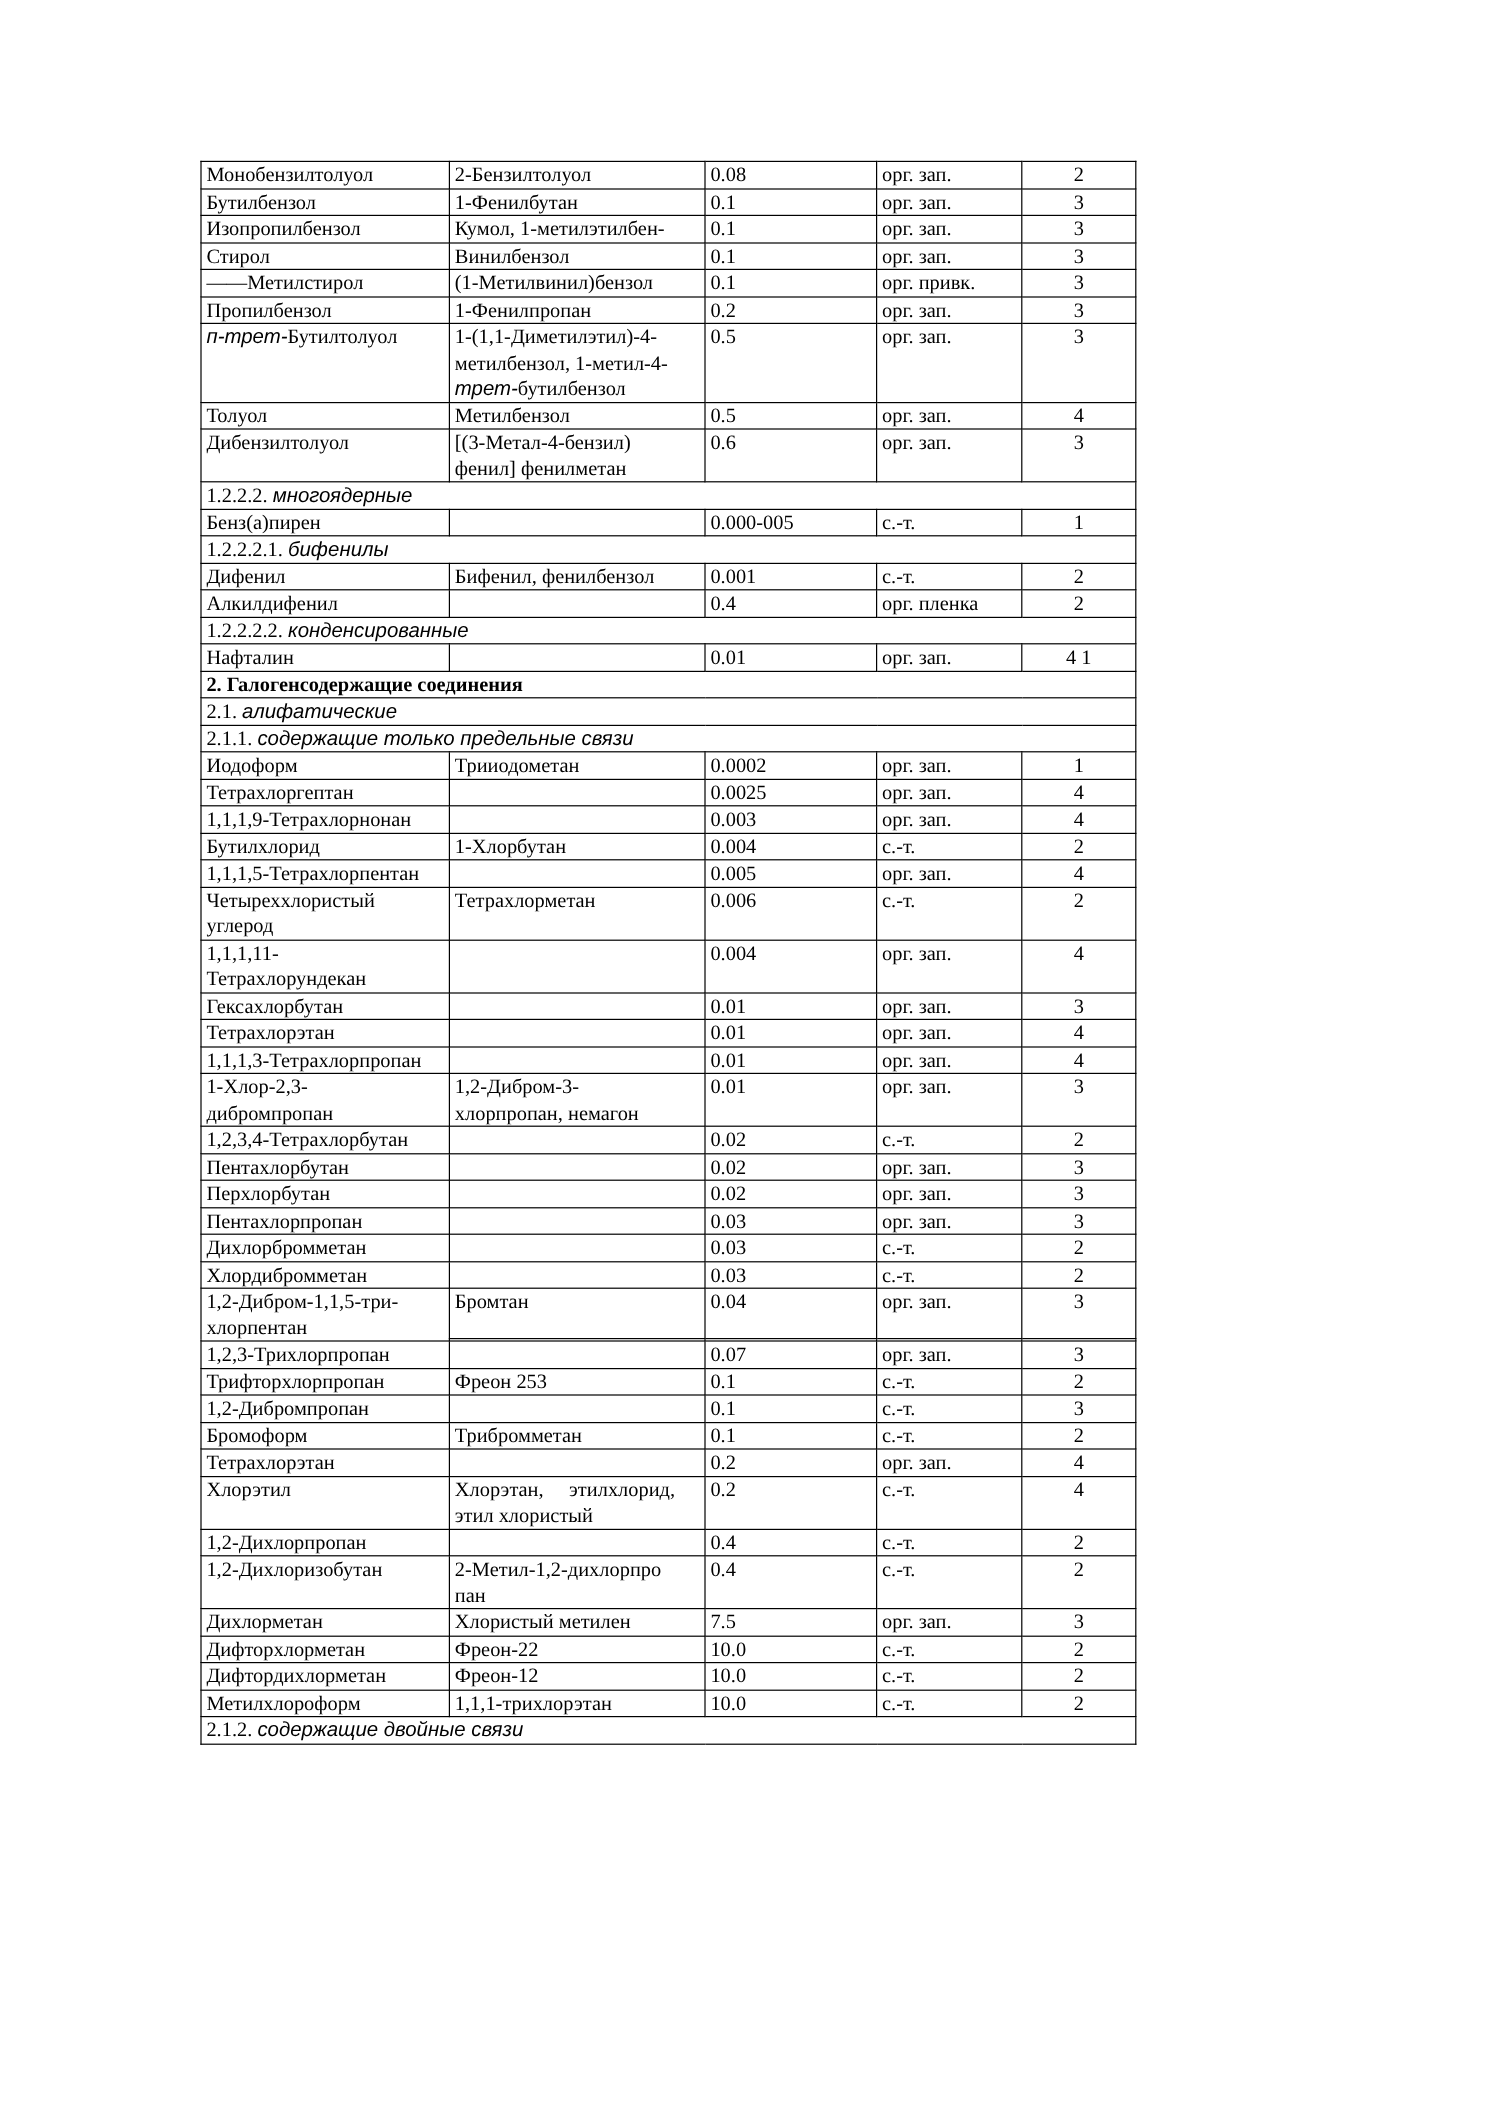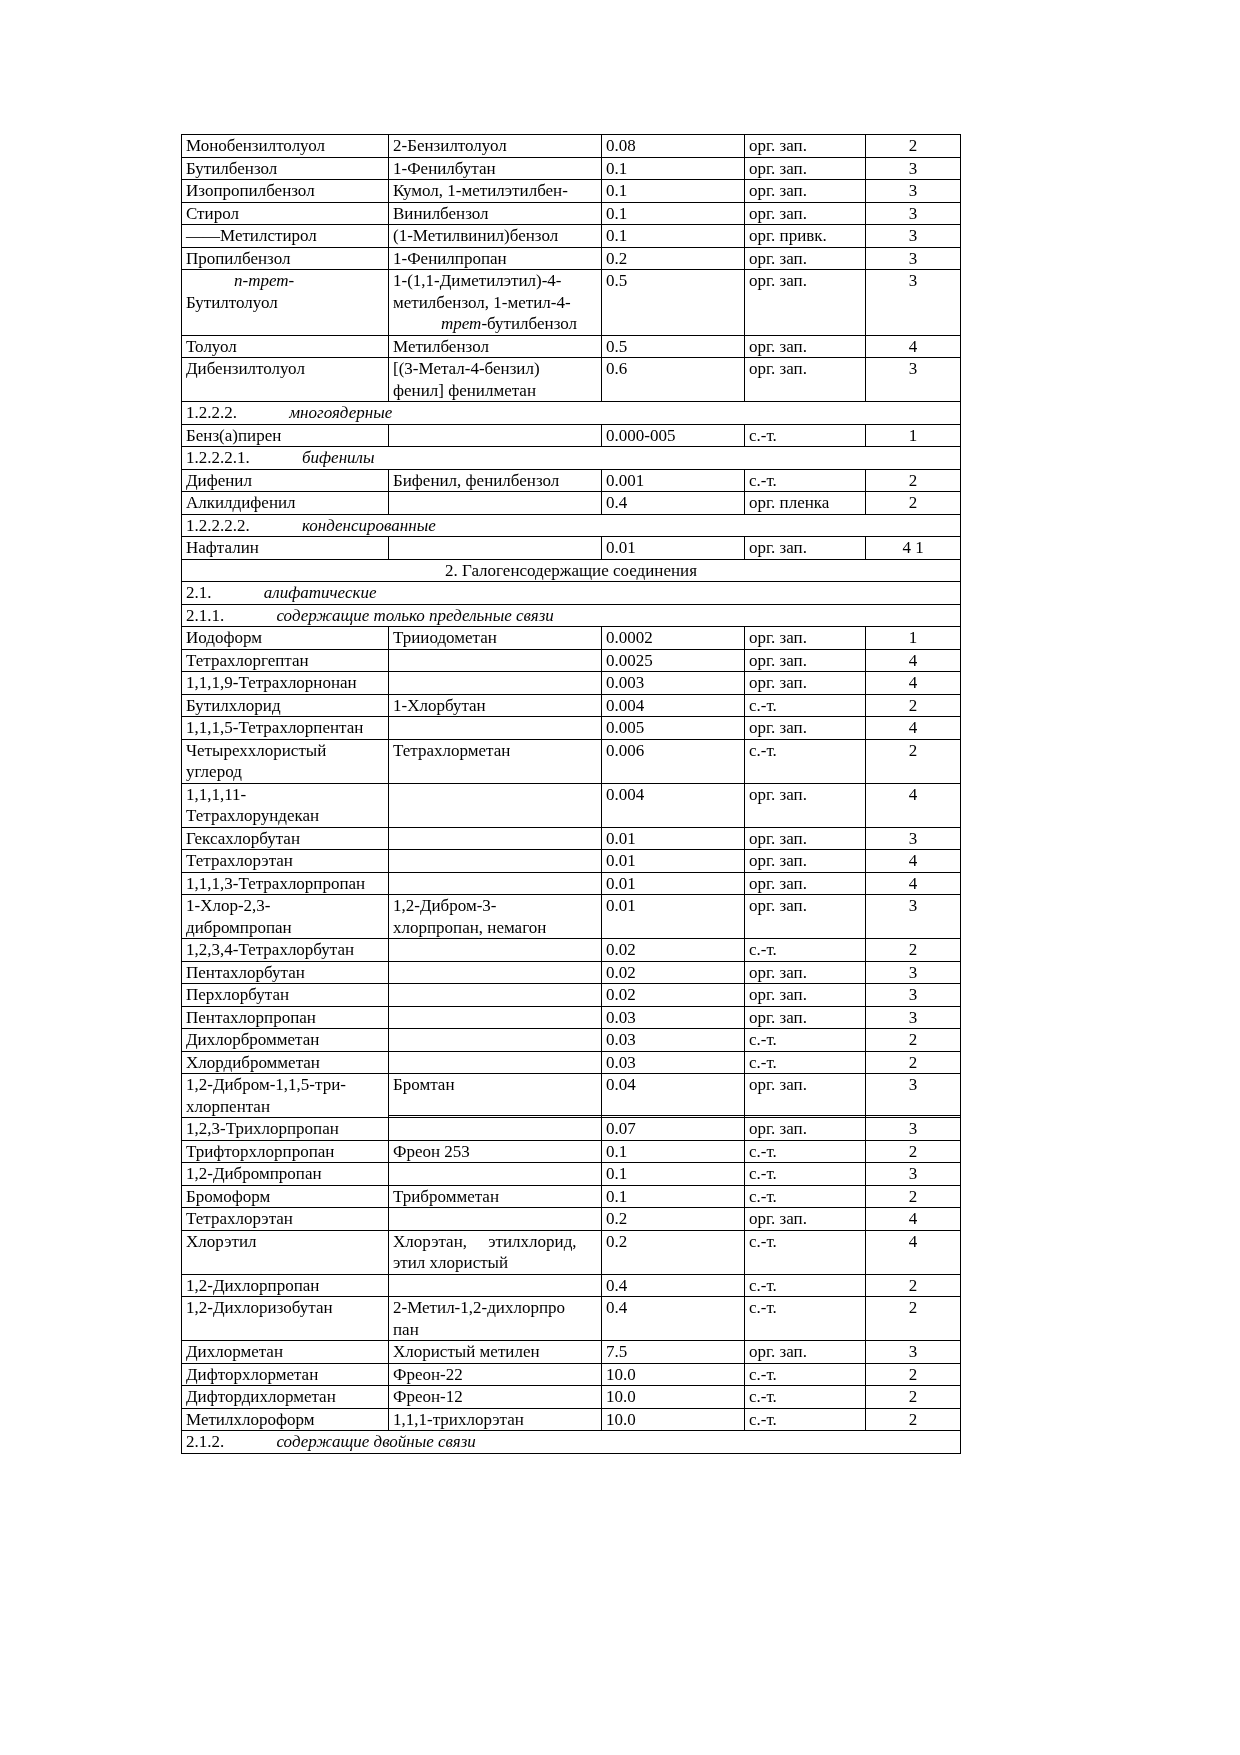--- a/index.html
+++ b/index.html
@@ -9,21 +9,21 @@
   }
   body {
     position: relative;
     width: 1240px;
     height: 1755px;
     font-family: "Liberation Serif", serif;
     color: #000;
   }
   .page {
     position: absolute;
-    left: 181px;
+    left: 167px;
     top: 134px;
     width: 780px;
   }
   table.data-table {
     border-collapse: collapse;
     table-layout: fixed;
     width: 100%;
   }
   table.data-table td {
     border: 1.5px solid #000;
@@ -32,24 +32,23 @@
     line-height: 21.5px;
     vertical-align: top;
     white-space: pre-line;
     overflow: hidden;
   }
   td.c-cls { text-align: center; }
   td.c-val, td.c-ind, td.c-name, td.c-syn { text-align: left; }
   td.section-header { font-size: 17px; }
   td.section-header em { font-style: italic; }
   td.center-header {
-    text-align: center;
-    font-weight: normal;
-  }
-  em { font-style: italic; font-family: Liberation Serif, serif; margin-left: 48px; }
+    font-weight: bold;
+  }
+  em { font-style: italic; font-family: Liberation Sans, sans-serif; }
 </style>
 </head>
 <body>
 
 <div class="page">
   <table class="data-table">
     <colgroup>
       <col style="width:207px">
       <col style="width:213px">
       <col style="width:143px">

